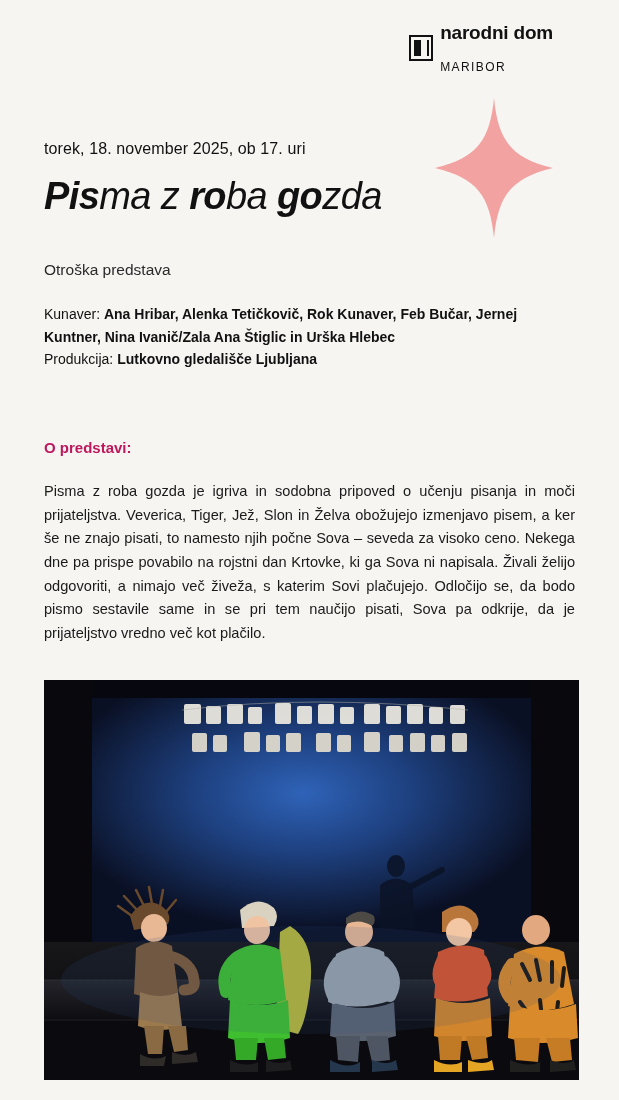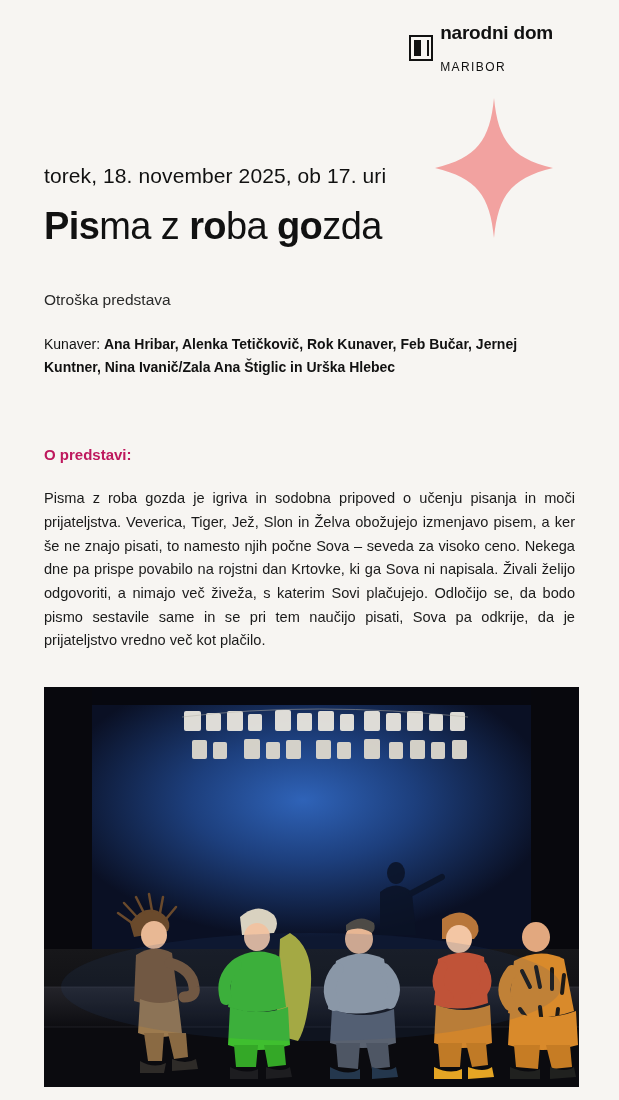--- a/index.html
+++ b/index.html
@@ -86,33 +86,34 @@
     top: 98px;
     width: 118px;
     height: 140px;
     pointer-events: none;
   }
 
   
   .content { padding: 0 2px; }
 
   .date {
-    font-size: 21px;
-    color: #111;
-    margin-top: 68px;
+    font-size: 16px;
+    color: #111;
+    margin-top: 44px;
     letter-spacing: 0.1px;
   }
 
   .title {
     font-size: 38px;
     line-height: 1.08;
     margin-top: 18px;
     letter-spacing: -0.6px;
     font-weight: 400;
     color: #111;
+    font-style: italic;
   }
   .title b { font-weight: 700; }
 
   .subtitle {
     font-size: 15.5px;
     color: #2a2a2a;
     margin-top: 44px;
   }
 
   .credits {
@@ -179,20 +180,24 @@
     <h1 class="title">
       <b>Pis</b><span>ma z </span><b>ro</b><span>ba </span><b>go</b><span>zda</span>
     </h1>
 
     <div class="subtitle">Otroška predstava</div>
 
     <div class="credits">
       <div>
         <span class="lbl">Kunaver:</span>
         <span class="val">Ana Hribar, Alenka Tetičkovič, Rok Kunaver, Feb Bučar, Jernej Kuntner, Nina Ivanič/Zala Ana Štiglic in Urška Hlebec</span>
+      </div>
+      <div>
+        <span class="lbl">Produkcija:</span>
+        <span class="val">Lutkovno gledališče Ljubljana</span>
       </div>
     </div>
 
     <div class="section-title">O predstavi:</div>
     <p class="body-text">Pisma z roba gozda je igriva in sodobna pripoved o učenju pisanja in moči prijateljstva. Veverica, Tiger, Jež, Slon in Želva obožujejo izmenjavo pisem, a ker še ne znajo pisati, to namesto njih počne Sova – seveda za visoko ceno. Nekega dne pa prispe povabilo na rojstni dan Krtovke, ki ga Sova ni napisala. Živali želijo odgovoriti, a nimajo več živeža, s katerim Sovi plačujejo. Odločijo se, da bodo pismo sestavile same in se pri tem naučijo pisati, Sova pa odkrije, da je prijateljstvo vredno več kot plačilo.</p>
 
     <div class="photo-wrap">
       <svg class="photo" viewBox="0 0 535 400" preserveAspectRatio="xMidYMid slice">
         <defs>
           <radialGradient id="stageGlow" cx="48%" cy="38%" r="55%">

